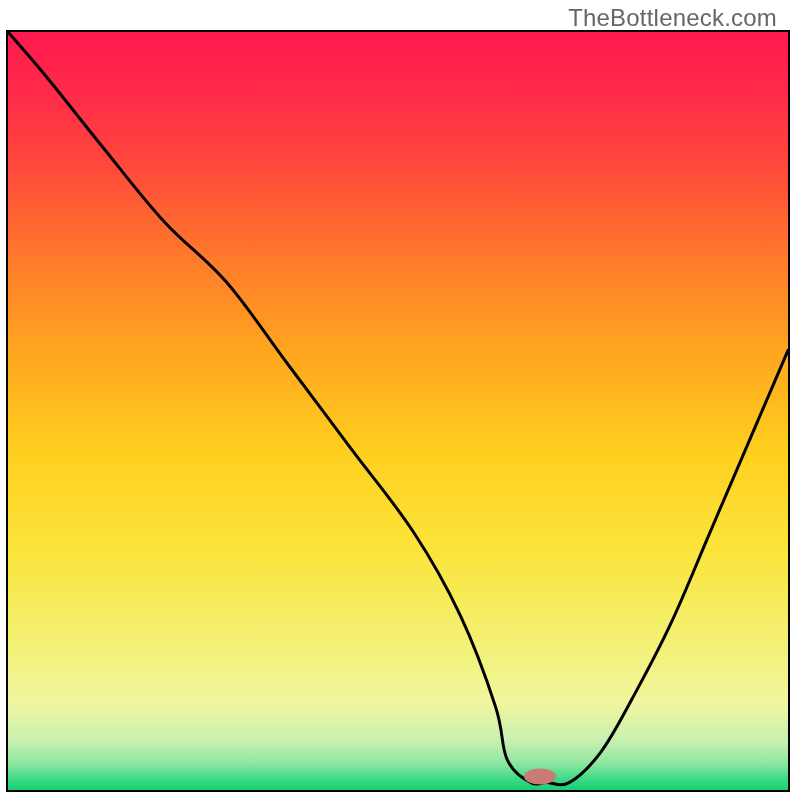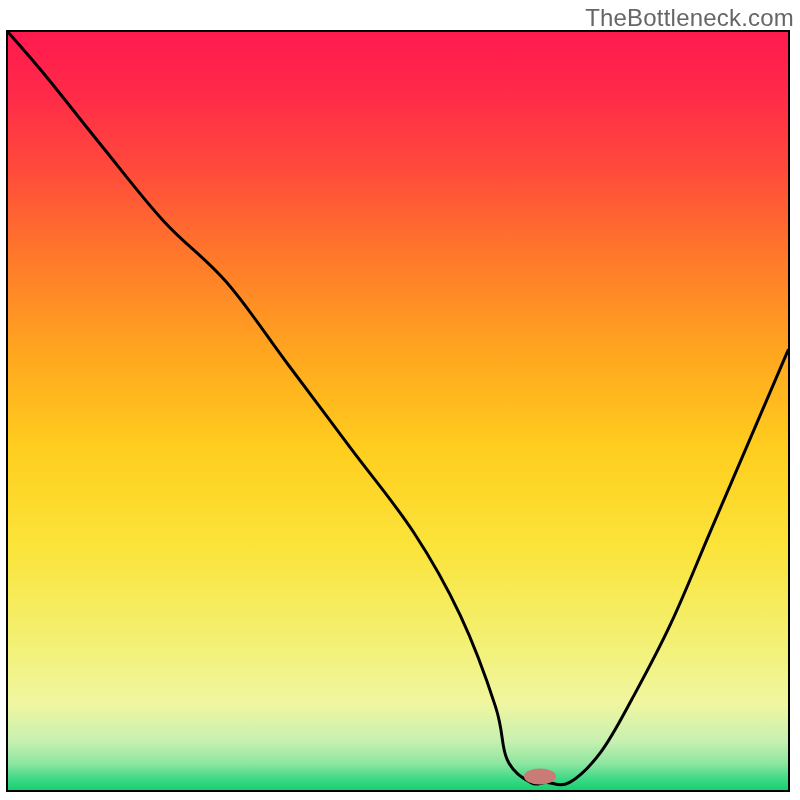--- a/index.html
+++ b/index.html
@@ -1,18 +1,18 @@
 <!DOCTYPE html>
 <html><head>
 <meta charset="utf-8">
 <style>
   html,body{margin:0;padding:0;width:800px;height:800px;overflow:hidden;background:#fff;}
   .wrap{position:relative;width:800px;height:800px;}
   .watermark{
-    position:absolute;top:4px;right:6px;
+    position:absolute;top:4px;right:23px;
     font:24px Arial,Helvetica,sans-serif;
     color:#666;
     letter-spacing:0.2px;
     z-index:10;
     user-select:none;
   }
   .outer-frame{
     position:absolute;left:6px;top:30px;
     width:784px;height:762px;
     border:2px solid #000;

